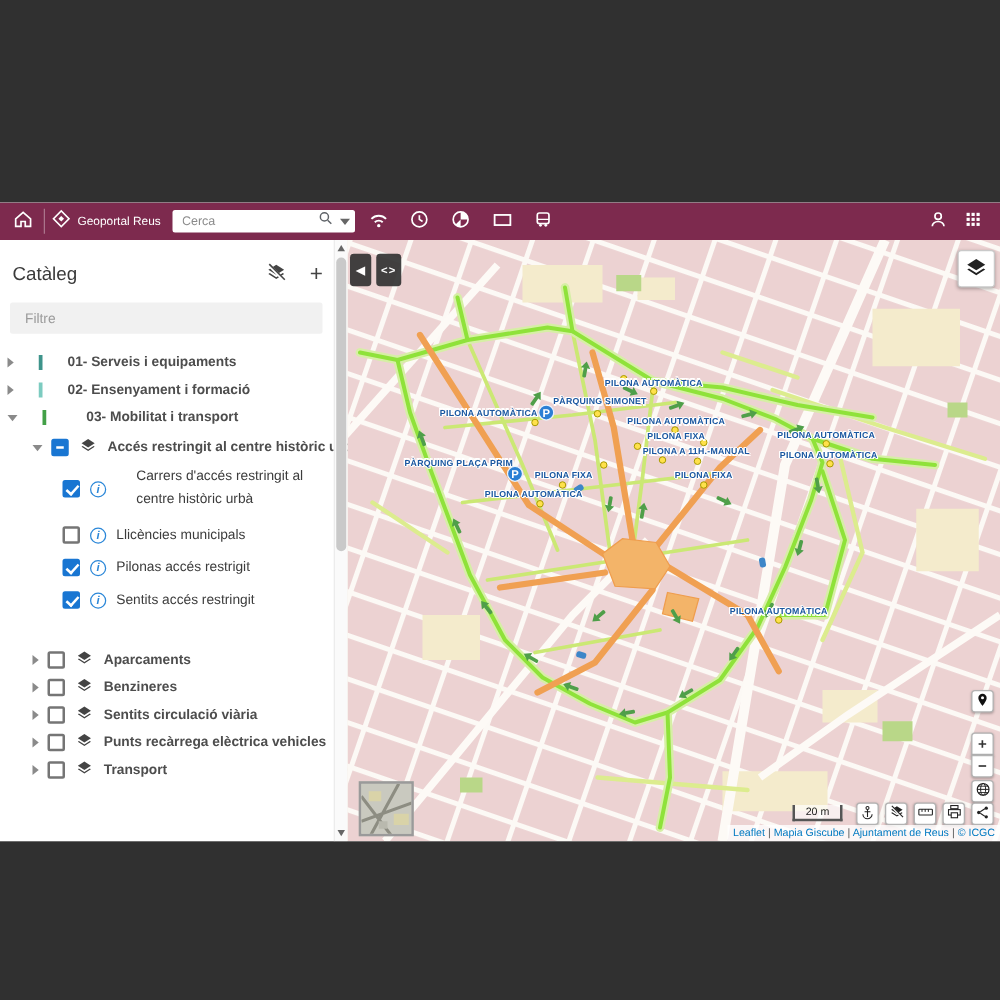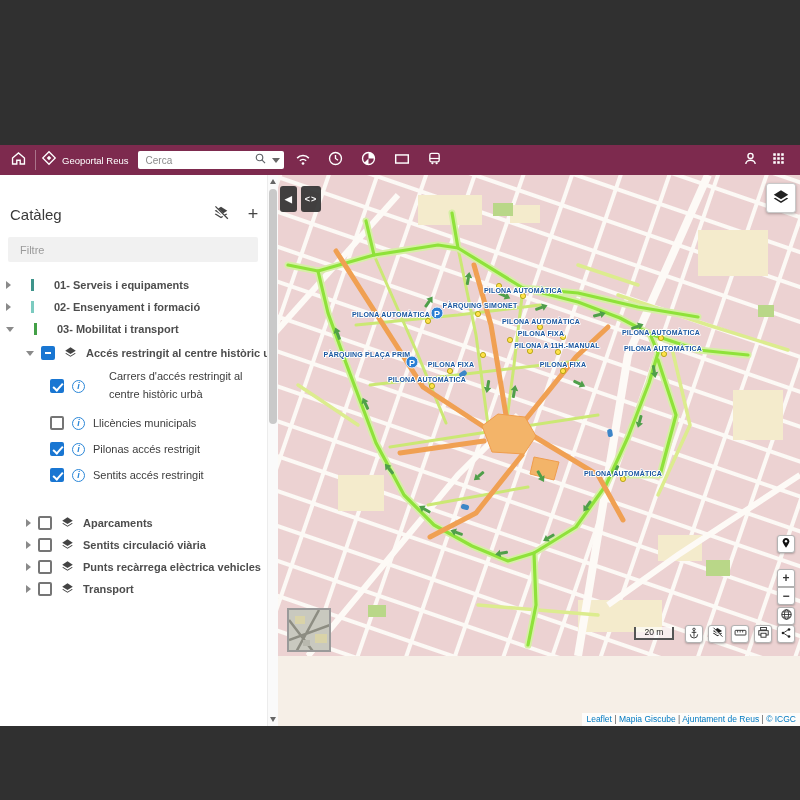--- a/index.html
+++ b/index.html
@@ -1,39 +1,39 @@
 <!DOCTYPE html>
 <html><head>
 <meta charset="utf-8">
 <style>
   * { margin:0; padding:0; box-sizing:border-box; }
   html,body { width:800px; height:800px; background:#303030; font-family:"Liberation Sans",sans-serif; overflow:hidden; }
   .stage { position:relative; width:800px; height:800px; background:#303030; }
-  .app { position:absolute; left:0; top:145px; width:800px; height:581px; background:#fff; overflow:hidden; }
+  .app { position:absolute; left:0; top:162px; width:800px; height:511px; background:#fff; overflow:hidden; }
 
   
   .topbar { position:absolute; left:0; top:0; width:800px; height:30px; background:#7d2a4e; display:flex; align-items:center; padding:0 6px; }
   .tb-btn { width:24px; height:24px; display:flex; align-items:center; justify-content:center; background:transparent; border:none; cursor:pointer; flex:0 0 auto; }
   .tb-divider { width:1px; height:20px; background:rgba(255,255,255,.35); margin:0 5px; flex:0 0 auto; }
   .brand { display:flex; align-items:center; gap:5px; flex:0 0 auto; }
   .brand-label { color:#fff; font-size:9.5px; white-space:nowrap; }
   .searchbox { margin-left:9px; width:146px; height:18px; background:#fff; border-radius:2px; display:flex; align-items:center; padding:0 4px 0 0; flex:0 0 auto; }
   .searchbox input { flex:1; min-width:0; border:none; outline:none; font-size:10px; padding-left:8px; color:#333; font-family:"Liberation Sans",sans-serif; background:transparent; }
   .searchbox input::placeholder { color:#8a8a8a; }
   .caret { width:0; height:0; border-left:4px solid transparent; border-right:4px solid transparent; border-top:5px solid #666; margin-left:5px; }
   .tb-icons { display:flex; gap:9px; margin-left:7px; }
   .tb-right { margin-left:auto; display:flex; gap:4px; margin-right:4px; }
 
   
   .content { position:absolute; left:0; top:30px; right:0; bottom:0; display:flex; }
   .sidebar { position:relative; width:278px; height:100%; background:#fff; flex:0 0 auto; }
   .mapwrap { position:relative; flex:1; height:100%; background:#f6efe7; overflow:hidden; }
 
   
-  .sb-header { display:flex; align-items:center; padding:28px 14px 0 10px; }
+  .sb-header { display:flex; align-items:center; padding:16px 14px 0 10px; }
   .sb-title { font-size:15px; color:#3a3a3a; font-weight:400; }
   .sb-hicons { margin-left:auto; display:flex; gap:10px; align-items:center; }
   .sb-hbtn { width:22px; height:22px; border:none; background:transparent; display:flex; align-items:center; justify-content:center; cursor:pointer; }
   .plus-glyph { font-size:18px; color:#444; line-height:1; }
   .filter { margin:12px 20px 0 8px; height:25px; background:#f1f1f1; border:none; border-radius:2px; }
   .filter input { width:100%; height:100%; border:none; outline:none; background:transparent; font-size:11px; padding-left:12px; color:#333; font-family:"Liberation Sans",sans-serif; }
   .filter input::placeholder { color:#9a9a9a; }
 
   .tree { margin-top:12px; font-size:11px; color:#4a4a4a; }
   .trow { display:flex; align-items:center; height:22px; cursor:pointer; }
@@ -199,21 +199,21 @@
             <span class="lbl" style="margin-left:0">01- Serveis i equipaments</span>
           </div>
           <div class="trow group">
             <span class="arr"></span>
             <span class="gbar" style="background:#7ccbc0"></span>
             <span class="lbl" style="margin-left:0">02- Ensenyament i formació</span>
           </div>
           <div class="trow group">
             <span class="arr down"></span>
             <span class="gbar" style="background:#43a047"></span>
-            <span class="lbl" style="margin-left:0">03- Mobilitat i transport</span>
+            <span class="lbl" style="margin-left:12px">03- Mobilitat i transport</span>
           </div>
 
           <div class="trow lvl2 mt2">
             <span class="arr down"></span>
             <span class="cb indet"></span>
             <span class="layersicon"><svg width="15" height="15" viewBox="0 0 20 20">
                   <path d="M10 3 L17 7.5 L10 12 L3 7.5 Z" fill="#444"></path>
                   <path d="M4.2 10.5 L10 14.2 L15.8 10.5 L17 11.3 L10 15.8 L3 11.3 Z" fill="#444"></path>
                 </svg></span>
             <span class="lbl">Accés restringit al centre històric urbà</span>
@@ -243,20 +243,29 @@
           <div class="gap24"></div>
 
           <div class="trow lvl2">
             <span class="arr"></span>
             <span class="cb"></span>
             <span class="layersicon"><svg width="15" height="15" viewBox="0 0 20 20">
                   <path d="M10 3 L17 7.5 L10 12 L3 7.5 Z" fill="#444"></path>
                   <path d="M4.2 10.5 L10 14.2 L15.8 10.5 L17 11.3 L10 15.8 L3 11.3 Z" fill="#444"></path>
                 </svg></span>
             <span class="lbl">Aparcaments</span>
+          </div>
+          <div class="trow lvl2">
+            <span class="arr"></span>
+            <span class="cb"></span>
+            <span class="layersicon"><svg width="15" height="15" viewBox="0 0 20 20">
+                  <path d="M10 3 L17 7.5 L10 12 L3 7.5 Z" fill="#444"></path>
+                  <path d="M4.2 10.5 L10 14.2 L15.8 10.5 L17 11.3 L10 15.8 L3 11.3 Z" fill="#444"></path>
+                </svg></span>
+            <span class="lbl">Benzineres</span>
           </div>
           <div class="trow lvl2">
             <span class="arr"></span>
             <span class="cb"></span>
             <span class="layersicon"><svg width="15" height="15" viewBox="0 0 20 20">
                   <path d="M10 3 L17 7.5 L10 12 L3 7.5 Z" fill="#444"></path>
                   <path d="M4.2 10.5 L10 14.2 L15.8 10.5 L17 11.3 L10 15.8 L3 11.3 Z" fill="#444"></path>
                 </svg></span>
             <span class="lbl">Sentits circulació viària</span>
           </div>

